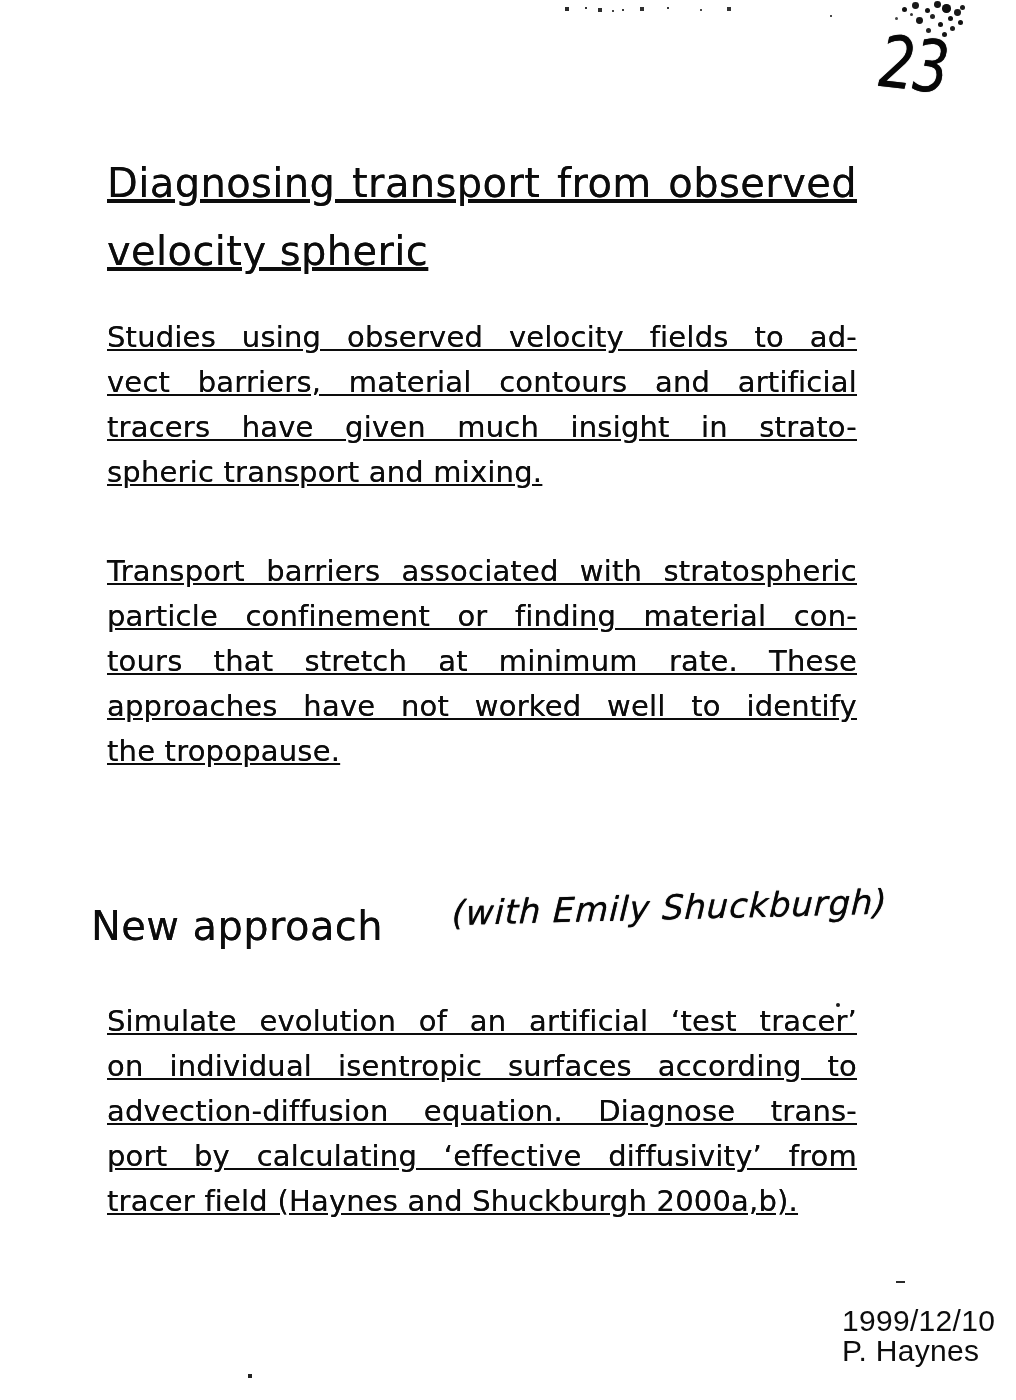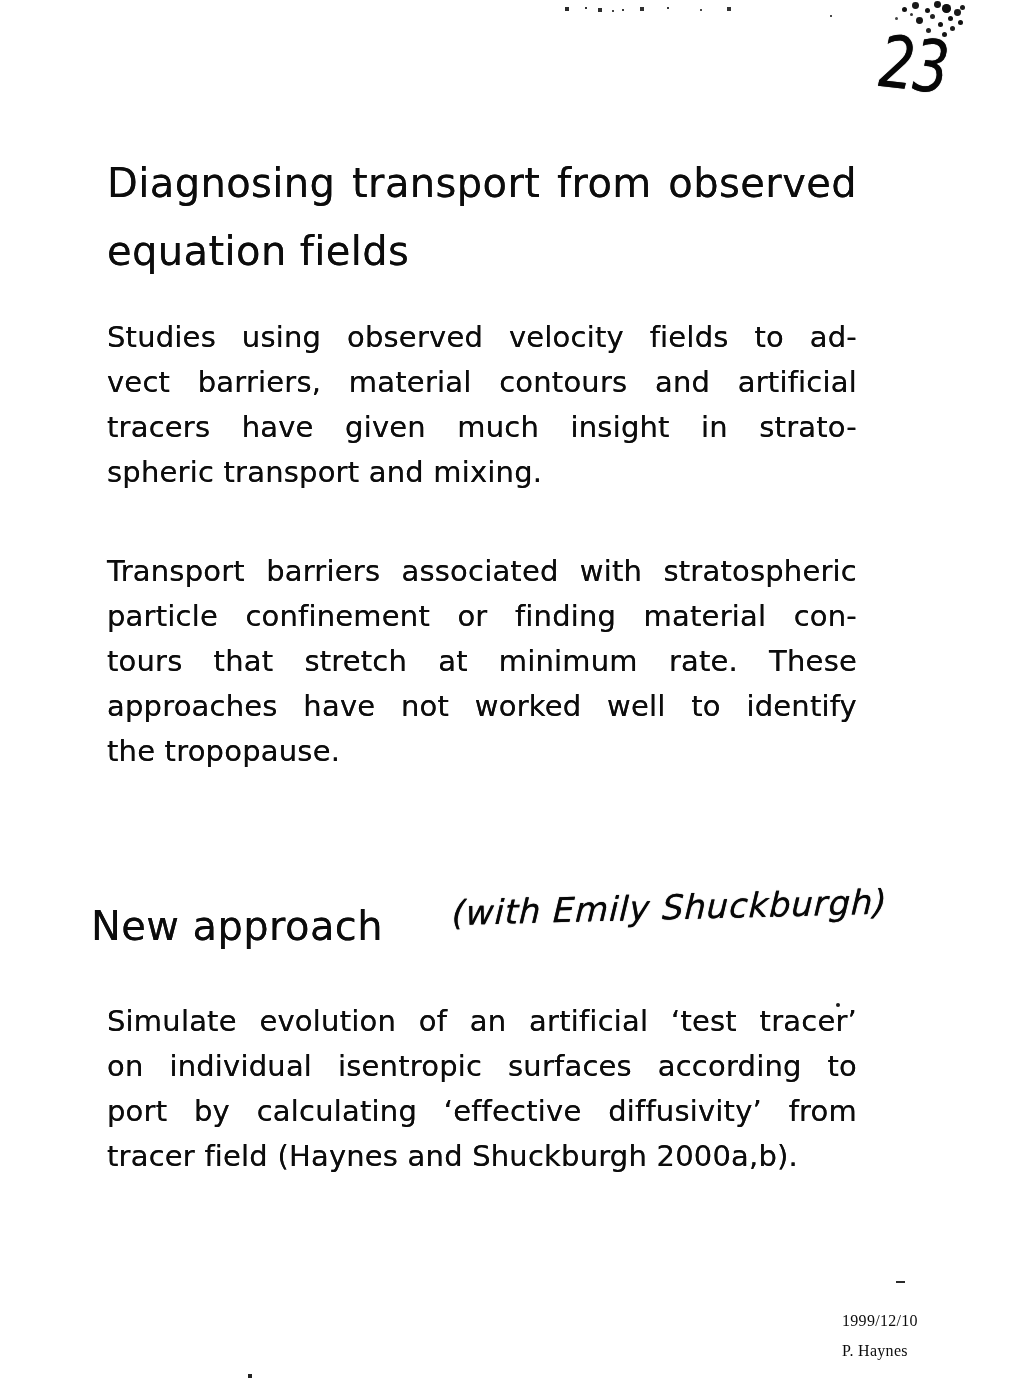--- a/index.html
+++ b/index.html
@@ -23,21 +23,21 @@
   }
   .body-block {
     left: 107px; width: 750px;
     font-size: 29px; line-height: 45px;
     letter-spacing: 0.2px;
   }
   #paragraph-1 { top: 315px; }
   #paragraph-2 { top: 549px; }
   #paragraph-3 { top: 999px; }
 
-  .tline { text-align: left; white-space: normal; }
+  .tline { text-align: left; white-space: normal; text-decoration: underline; }
   .tline.just { text-align: justify; text-align-last: justify; text-justify: inter-word; }
 
   .section-heading {
     left: 91px; top: 901px;
     font-size: 40px; letter-spacing: 0.4px;
     line-height: 50px;
   }
   .handwritten {
     font-style: italic;
     color: #070707;
@@ -52,22 +52,22 @@
   }
   .page-number {
     left: 882px; top: 22px;
     font-size: 72px; line-height: 78px;
     transform: scaleX(0.78) rotate(5deg);
     transform-origin: left top;
     letter-spacing: -2px;
   }
   .footer-block {
     left: 842px; top: 1306px;
-    font-family: Liberation Serif, serif;
-    font-size: 16px; line-height: 30px;
+    font-family: Liberation Sans, sans-serif;
+    font-size: 30px; line-height: 30px;
     letter-spacing: 0.3px;
     text-shadow: none;
   }
 
   
   .artifact { position: absolute; pointer-events: none; }
   .ink-splotch {
     left: 0; top: 0; width: 3px; height: 3px;
     background: transparent; border-radius: 50%;
     box-shadow:
@@ -98,21 +98,21 @@
   <div class="artifact top-dashes"></div>
   <div class="artifact ink-splotch"></div>
   <div class="artifact dot-a"></div>
   <div class="artifact dash-b"></div>
   <div class="artifact dot-c"></div>
 
   <div class="abs page-number handwritten">23</div>
 
   <div class="abs title-block">
       <div class="tline just">Diagnosing transport from observed</div>
-      <div class="tline">equation fields</div>
+      <div class="tline">velocity spheric</div>
     </div>
 
   <div id="paragraph-1" class="abs body-block">
       <div class="tline just">Studies using observed velocity fields to ad-</div>
       <div class="tline just">vect barriers, material contours and artificial</div>
       <div class="tline just">tracers have given much insight in strato-</div>
       <div class="tline">spheric transport and mixing.</div>
     </div>
 
   <div id="paragraph-2" class="abs body-block">
@@ -122,20 +122,21 @@
       <div class="tline just">approaches have not worked well to identify</div>
       <div class="tline">the tropopause.</div>
     </div>
 
   <div class="abs section-heading">New approach</div>
   <div class="abs annotation handwritten">(with Emily Shuckburgh)</div>
 
   <div id="paragraph-3" class="abs body-block">
       <div class="tline just">Simulate evolution of an artificial ‘test tracer’</div>
       <div class="tline just">on individual isentropic surfaces according to</div>
+      <div class="tline just">advection-diffusion equation.  Diagnose trans-</div>
       <div class="tline just">port by calculating ‘effective diffusivity’ from</div>
       <div class="tline">tracer field (Haynes and Shuckburgh 2000a,b).</div>
     </div>
 
   <div class="abs footer-block">
     <div>1999/12/10</div>
     <div>P. Haynes</div>
   </div>
 
 </div>

